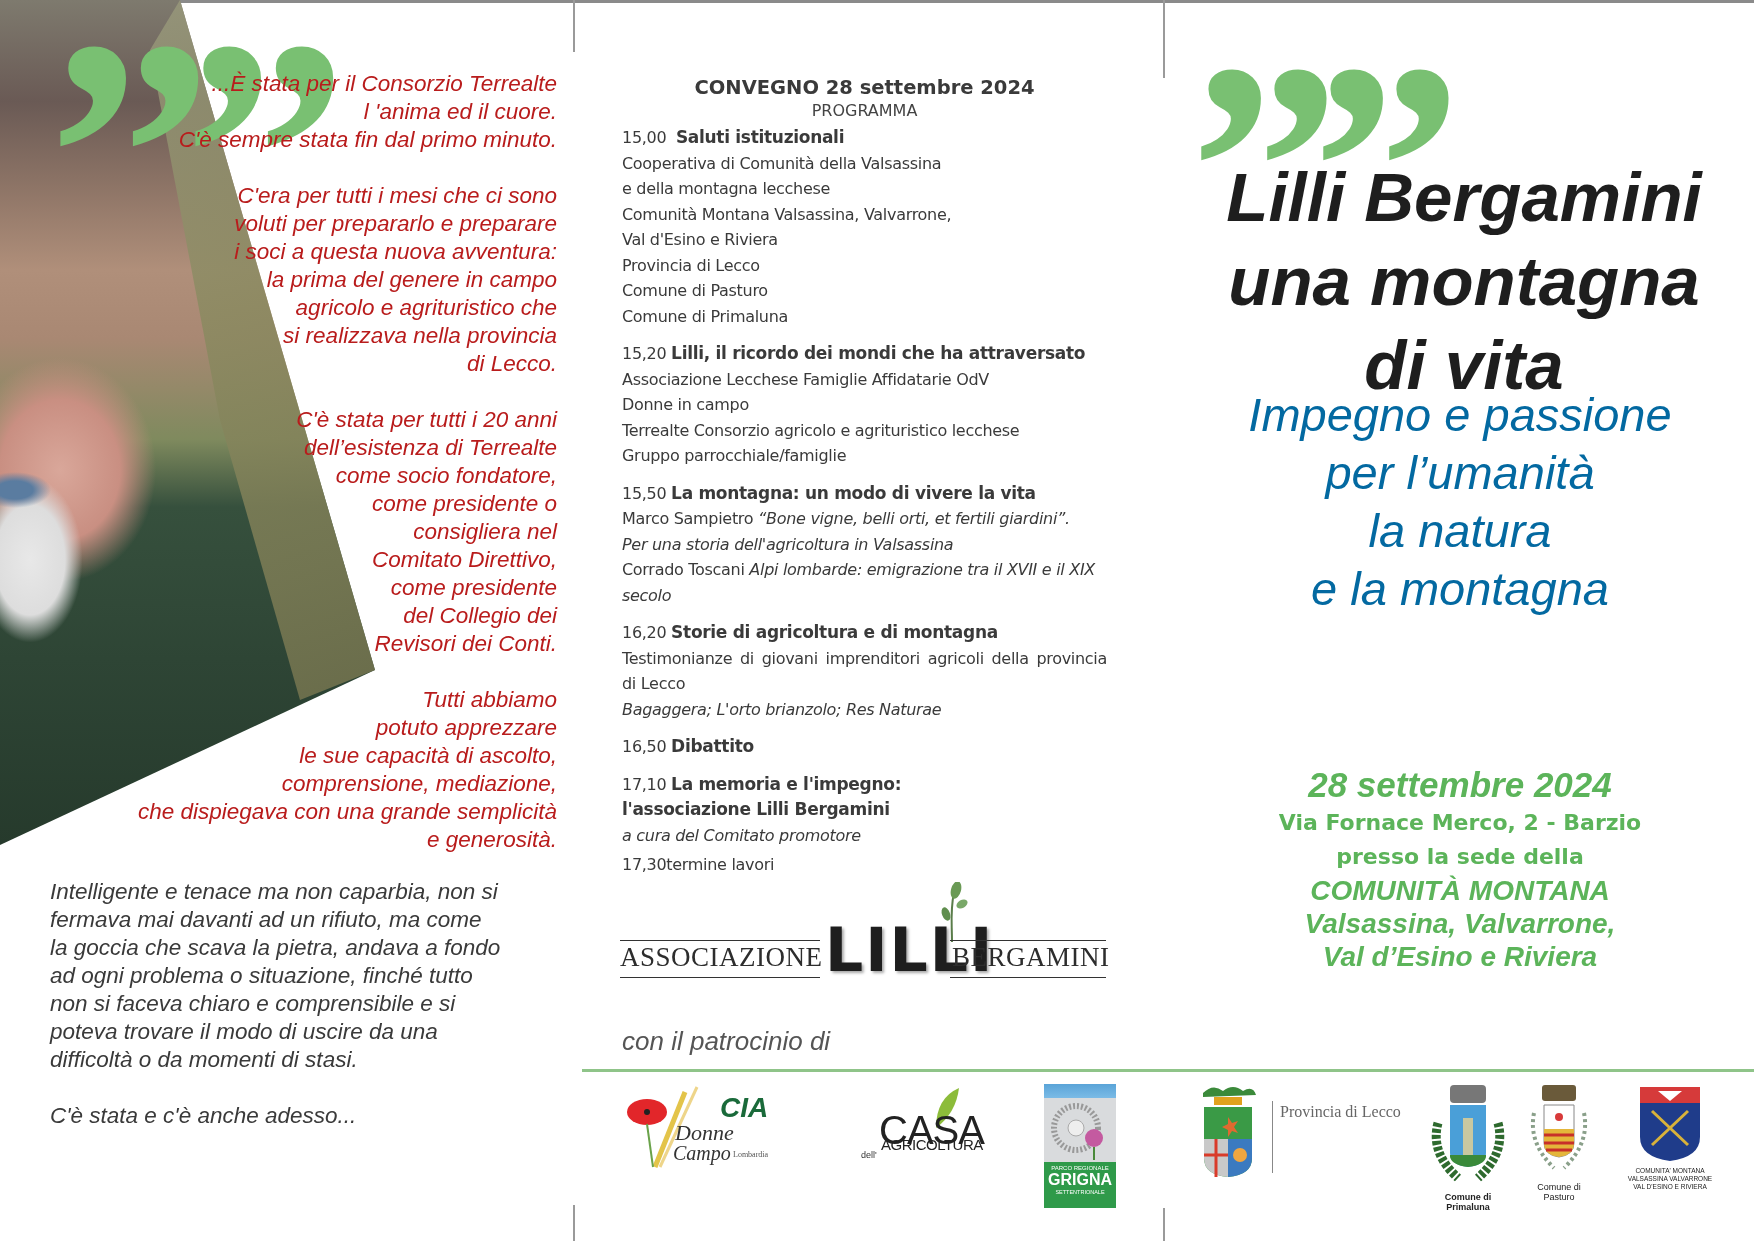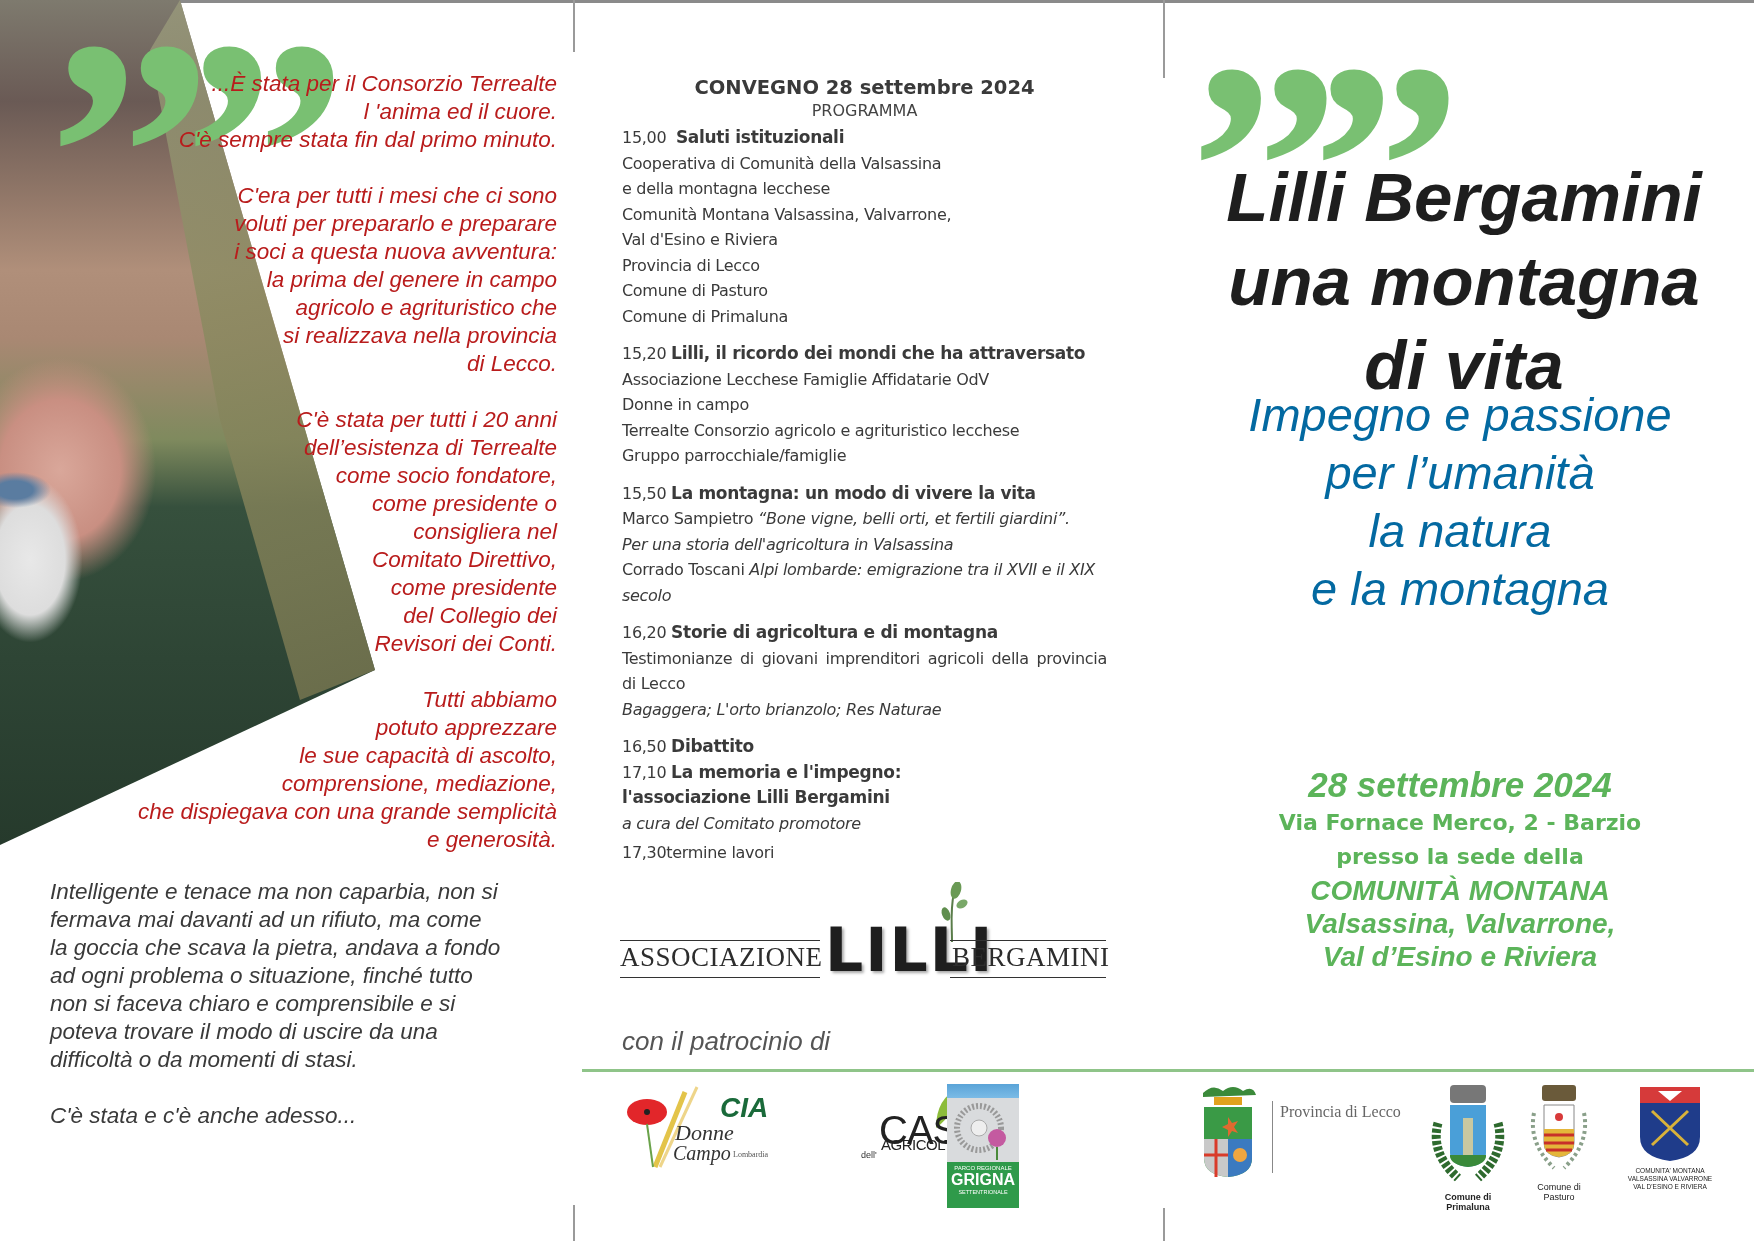--- a/index.html
+++ b/index.html
@@ -172,21 +172,21 @@
     <p class="prog-line it">Per una storia dell'agricoltura in Valsassina</p>
     <p class="prog-line wrap"><span>Corrado Toscani</span> <span class="it">Alpi lombarde: emigrazione tra il XVII e il XIX secolo</span></p>
   </div>
 
   <div class="prog-block">
     <p class="prog-line"><span class="prog-time">16,20</span> <span class="prog-head">Storie di agricoltura e di montagna</span></p>
     <p class="prog-line just">Testimonianze di giovani imprenditori agricoli della provincia di Lecco</p>
     <p class="prog-line it">Bagaggera; L'orto brianzolo; Res Naturae</p>
   </div>
 
-  <div class="prog-block" style="margin-bottom:0">
+  <div class="prog-block" style="margin-bottom:12px">
     <p class="prog-line"><span class="prog-time">16,50</span> <span class="prog-head">Dibattito</span></p>
   </div>
   <div class="prog-block" style="margin-bottom:4px">
     <p class="prog-line"><span class="prog-time">17,10</span> <span class="prog-head">La memoria e l'impegno:</span></p>
     <p class="prog-line prog-head">l'associazione Lilli Bergamini</p>
     <p class="prog-line it">a cura del Comitato promotore</p>
   </div>
   <div class="prog-block">
     <p class="prog-line"><span class="prog-time">17,30</span><span>termine lavori</span></p>
   </div>
@@ -227,21 +227,21 @@
 
 <div class="logo" style="left:830px;top:1088px;width:140px;height:80px;margin-left:31px;">
   <svg style="position:absolute;left:70px;top:0;" width="30" height="40" viewBox="0 0 30 40">
     <path d="M5 40 Q5 10 28 0 Q25 25 5 40Z" fill="#8cbc3a"></path>
   </svg>
   <div style="position:absolute;left:18px;top:20px;font-size:40px;color:#222;letter-spacing:-1px;">CASA</div>
   <div style="position:absolute;left:0;top:62px;font-size:9px;color:#333;">dell'</div>
   <div style="position:absolute;left:20px;top:48px;font-size:15px;color:#222;letter-spacing:-0.5px;">AGRICOLTURA</div>
 </div>
 
-<div class="logo" style="left:947px;top:1084px;width:72px;height:124px;background:#d9dbdd;">
+<div class="logo" style="left:1044px;top:1084px;width:72px;height:124px;background:#d9dbdd;">
   <div style="height:14px;background:linear-gradient(#5aa4d8,#7bbbe6);"></div>
   <svg width="72" height="64" viewBox="0 0 72 64">
     <circle cx="32" cy="30" r="22" fill="none" stroke="#999" stroke-width="6" stroke-dasharray="2 2"></circle>
     <circle cx="32" cy="30" r="8" fill="#eee" stroke="#aaa"></circle>
     <circle cx="50" cy="40" r="9" fill="#c45aa0"></circle>
     <path d="M50 49 L50 62" stroke="#4a8a3a" stroke-width="2"></path>
   </svg>
   <div style="position:absolute;left:0;top:78px;width:72px;height:46px;background:#2f9a4a;color:#fff;text-align:center;">
     <div style="font-size:6px;padding-top:3px;">PARCO REGIONALE</div>
     <div style="font-size:16px;font-weight:bold;">GRIGNA</div>

